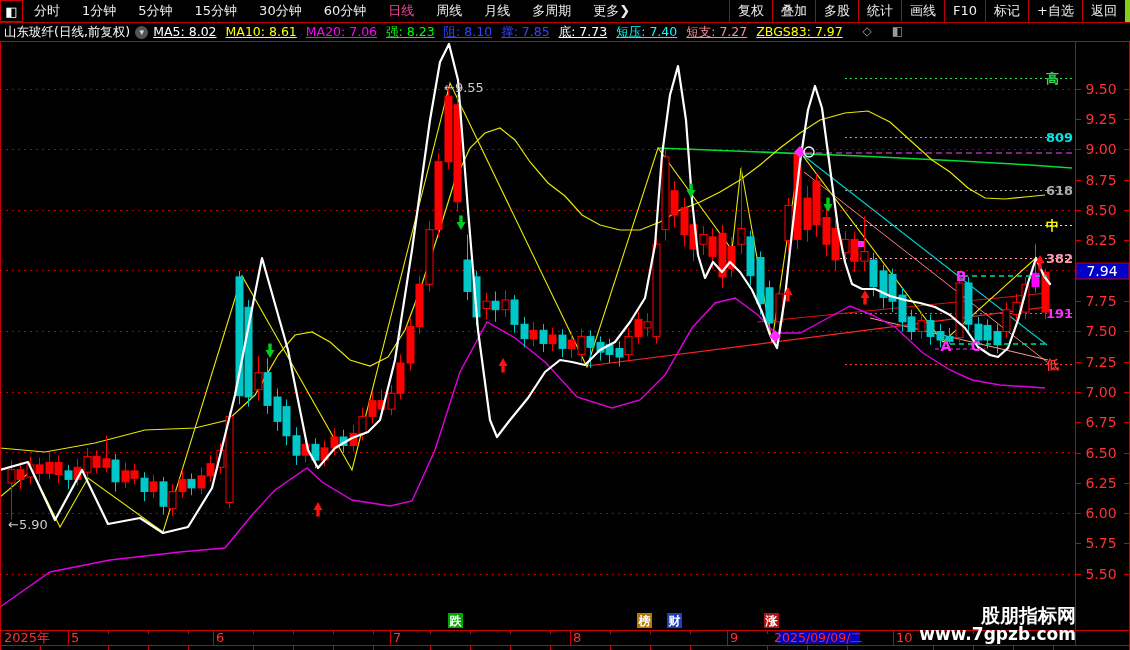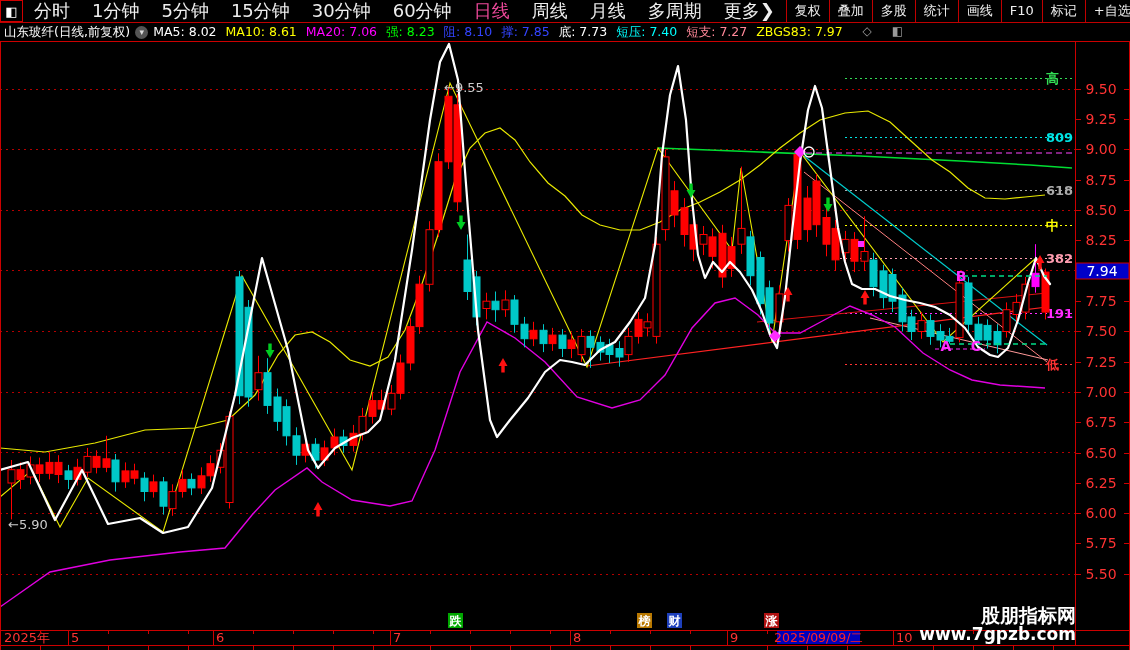--- a/index.html
+++ b/index.html
@@ -3,32 +3,32 @@
 <meta charset="utf-8">
 <style>
   html,body{margin:0;padding:0;background:#000;}
   body{width:1130px;height:650px;position:relative;overflow:hidden;
        font-family:"DejaVu Sans",sans-serif;-webkit-font-smoothing:none;}
   .menubar{position:absolute;left:0;top:0;width:1130px;height:23px;background:#000;
            border-bottom:1px solid #c00000;display:flex;align-items:center;box-sizing:border-box;}
   .panel-icon-box{width:23px;height:22px;border:1px solid #d00000;display:flex;align-items:center;
                   justify-content:center;color:#fff;font-size:13px;box-sizing:border-box;flex:0 0 auto;}
   .menu-left{display:flex;align-items:center;gap:0;flex:1 1 auto;}
-  .menu-item{color:#eee;font-size:18px;padding:0 11px;line-height:22px;white-space:nowrap;cursor:default;}
+  .menu-item{color:#eee;font-size:13px;padding:0 11px;line-height:22px;white-space:nowrap;cursor:default;}
   .menu-item.active{color:#ec4899;}
   .menu-right{display:flex;align-items:stretch;flex:0 0 auto;height:22px;}
   .menu-btn{color:#eee;font-size:13px;line-height:22px;padding:0 8px;border-left:1px solid #c00000;
             white-space:nowrap;}
   .menu-btn:last-child{border-right:5px solid #84cc16;}
   .inforow{position:absolute;left:0;top:24px;width:969px;height:17px;display:flex;
            align-items:center;font-size:12.5px;white-space:nowrap;}
   .inforow .title{color:#fff;margin-left:4px;}
   .chev{display:inline-block;width:13px;height:13px;border-radius:50%;background:#555;color:#ddd;
         font-size:9px;line-height:12px;text-align:center;margin:0 5px;}
-  .ind{margin-right:9px;}
+  .ind{margin-right:9px;text-decoration:underline;}
   .info-icons{position:absolute;right:58px;top:0;color:#999;font-size:12px;letter-spacing:8px;}
   svg text{font-family:"DejaVu Sans",sans-serif;}
 </style>
 </head>
 <body>
 
 <div class="menubar">
   <div class="panel-icon-box">
       <span>◧</span>
     </div>

